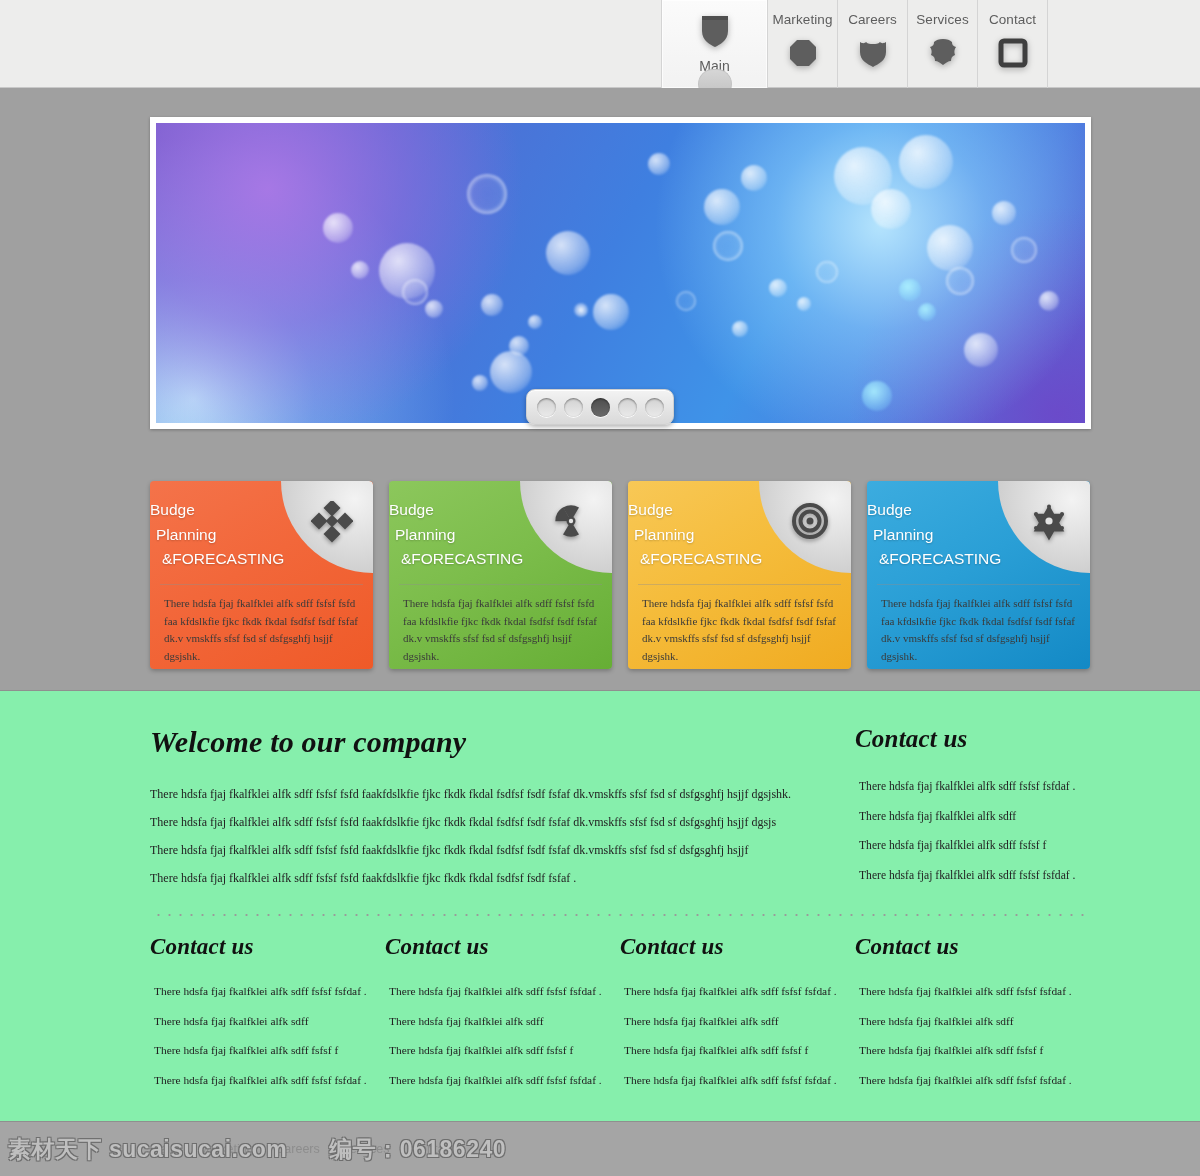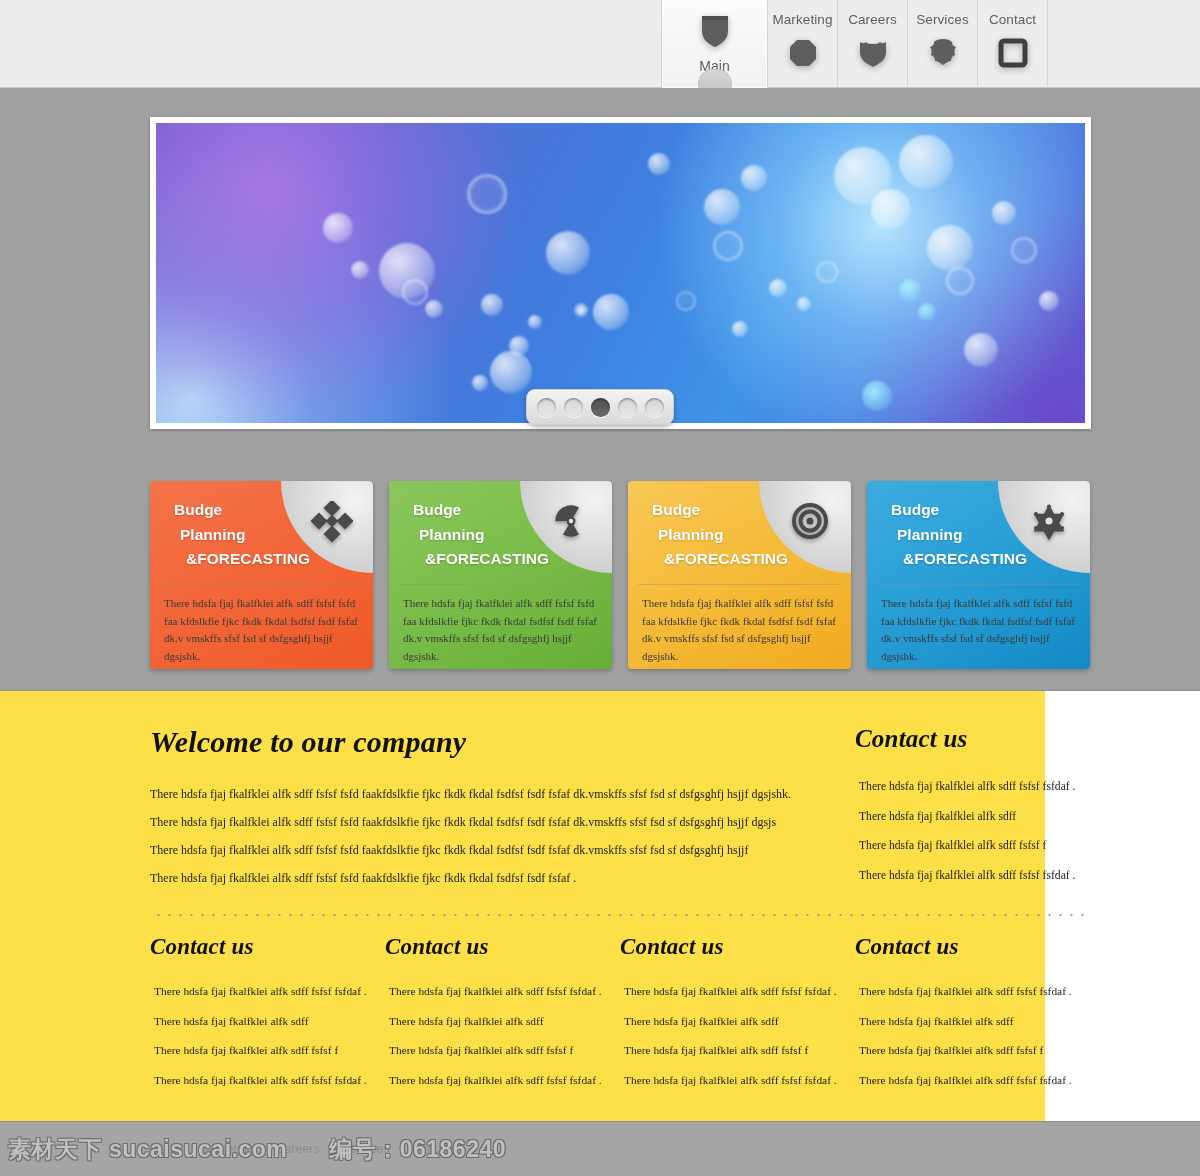--- a/index.html
+++ b/index.html
@@ -158,23 +158,22 @@
     border-bottom-left-radius: 92px;
     border-top-right-radius: 4px;
     display: flex; align-items: center; justify-content: center;
   }
   .card-corner svg {
     margin: -10px -10px 0 0;
     filter: drop-shadow(0 2px 2px rgba(0,0,0,.35));
   }
   .card-heads {
     position: absolute;
-    left: 24px; top: 17px;
+    left: 0; top: 17px;
     color: #fff;
-    font-weight: bold;
   }
   .card-heads div {
     font-size: 15.5px;
     line-height: 24.5px;
     text-shadow: 0 1px 2px rgba(0,0,0,.22);
     white-space: nowrap;
   }
   .card-heads div:nth-child(2) { padding-left: 6px; }
   .card-heads div:nth-child(3) { padding-left: 12px; }
   .card-rule {
@@ -189,22 +188,22 @@
     left: 14px; right: 12px; top: 114px;
     font-family: "Liberation Serif", serif;
     font-size: 11px;
     line-height: 17.5px;
     color: #3a3a3a;
   }
 
   
   .content {
     position: relative;
-    width: 1045px; height: 430px;
-    background: #fde047;
+    width: 1200px; height: 430px;
+    background: #86efac;
   }
   .content-inner {
     position: absolute;
     left: 150px; top: 34px;
     width: 941px;
   }
   .top-cols { display: flex; }
   .col-welcome { width: 698px; }
   .col-contact { width: 243px; padding-left: 7px; }
 

